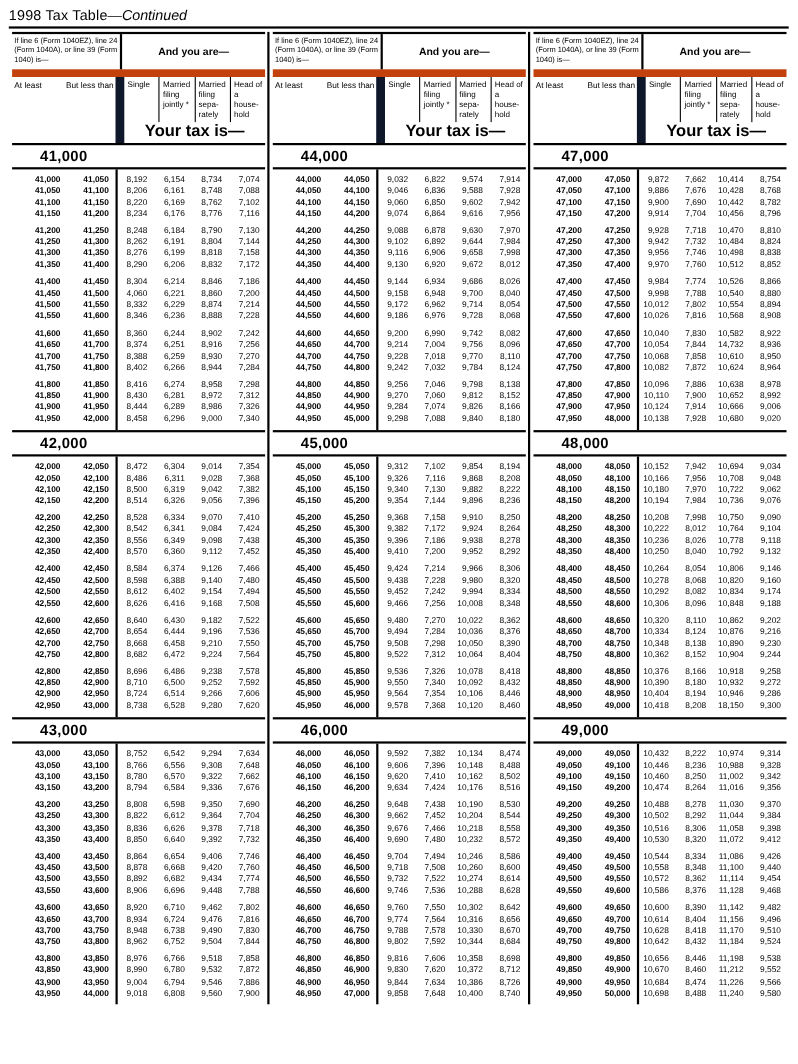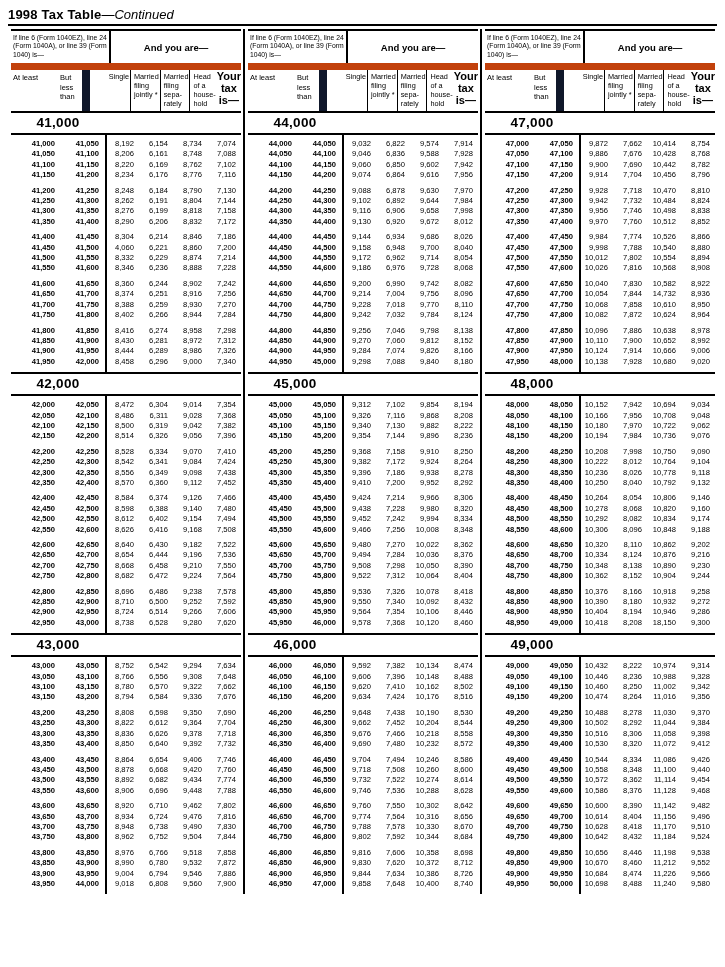--- a/index.html
+++ b/index.html
@@ -1,42 +1,42 @@
 <!DOCTYPE html>
 <html><head>
 <meta charset="utf-8">
 <style>
   html,body { margin:0; padding:0; background:#fff; }
   body { width:725px; height:967px; font-family:"Liberation Sans",sans-serif; color:#000; position:relative; }
   .page { padding:5px 8px 0 8px; }
 
   .title-line { border-bottom:2px solid #000; padding-bottom:1px; }
-  .title-main { font-size:13px; font-weight:bold; letter-spacing:0.2px; }
+  .title-main { font-size:13px; font-weight:normal; letter-spacing:0.2px; }
   .title-cont { font-size:13px; font-style:italic; }
 
   .panels { display:flex; margin-top:3px; }
   .panel { flex:1; min-width:0; padding:0 2px 0 3px; }
   .panel + .panel { border-left:2px solid #000; }
 
   
   .phdr { border-top:2px solid #000; }
   .phdr-r1 { display:flex; border-bottom:7px solid #c2410c; }
   .phdr-income { width:94px; border-right:2px solid #000; padding:3px 2px 4px 2px;
                  font-size:6.8px; line-height:1.25; }
   .phdr-andyou { flex:1; display:flex; align-items:center; justify-content:center;
                  font-weight:bold; font-size:9.5px; }
   .phdr-r2 { display:flex; }
   .phdr-inc2 { width:94px; border-right:8px solid #0f172a; display:flex; }
   .phdr-at { width:44px; padding:3px 1px 2px 2px; font-size:7.5px; line-height:1.25; }
   .phdr-but { flex:1; padding:3px 1px 2px 2px; font-size:7.5px; line-height:1.25; }
-  .phdr-tax { flex:1; display:flex; flex-direction:row;padding-left:16px; }
+  .phdr-tax { flex:1; display:flex; flex-direction:column; }
   .phdr-taxcols { display:flex; flex:1; }
   .phdr-taxcol { flex:1; padding:3px 1px 2px 3px; font-size:7.3px; line-height:1.22; }
   .phdr-taxcol + .phdr-taxcol { border-left:1px solid #000; }
-  .phdr-yourtax { text-align:center; font-weight:bold; font-size:11px; padding:0 0 2px 0; }
+  .phdr-yourtax { text-align:center; font-weight:bold; font-size:15px; padding:0 0 2px 0; }
 
   
   .sec-title { border-top:2px solid #000; border-bottom:2px solid #000;
                font-size:13.5px; font-weight:bold; padding:2px 0 3px 0; }
   .sec-title span { display:inline-block; width:94px; text-align:center; letter-spacing:0.3px; }
 
   
   .sec-body { position:relative; padding:4px 0 5px 0; }
   .sec-vline { position:absolute; left:94px; top:0; bottom:0; width:2px; background:#000; }
   .trow { display:flex; line-height:10.4px; font-size:7.6px; }

